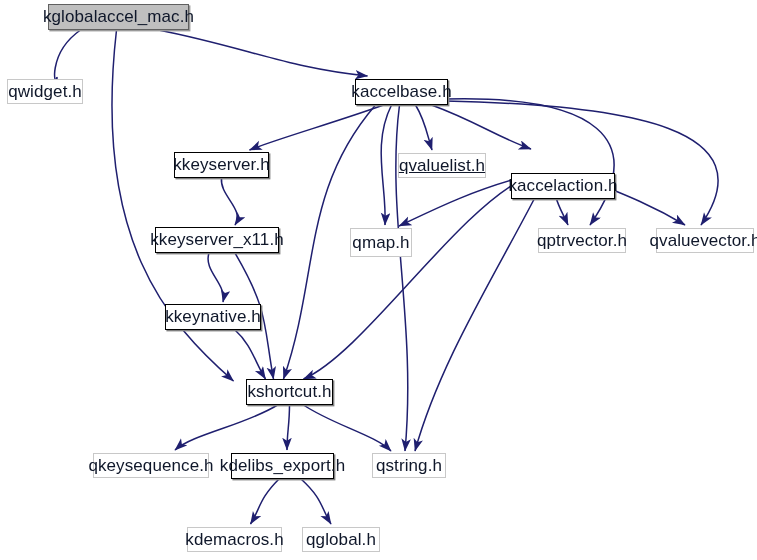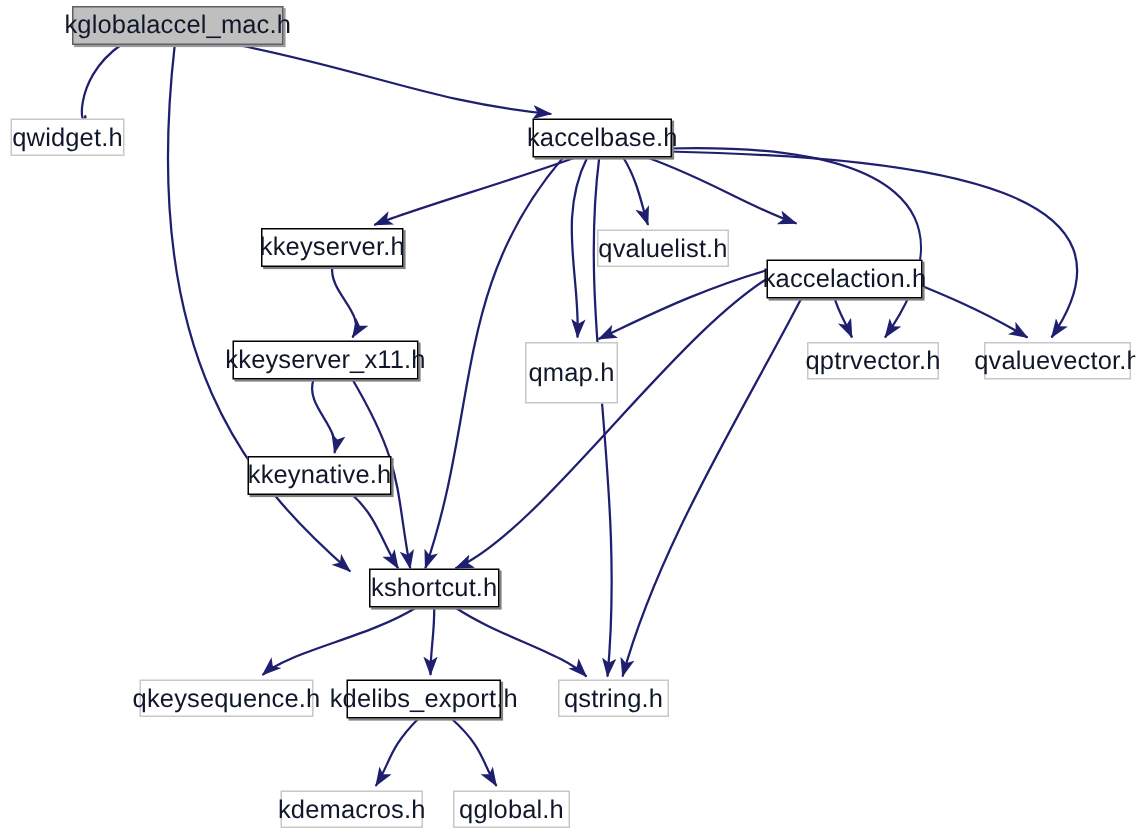--- a/index.html
+++ b/index.html
@@ -100,33 +100,33 @@
   </div>
 
   <div class="node proj" style="left:355px; top:79px; width:93px; height:26px;">
     <span>kaccelbase.h</span>
   </div>
 
   <div class="node proj" style="left:174px; top:152px; width:95px; height:26px;">
     <span>kkeyserver.h</span>
   </div>
 
-  <div class="node ext" style="left:398px; top:153px; width:88px; height:25px;">
+  <div class="node ext" style="left:398px; top:153px; width:88px; height:25px;text-decoration:underline;">
     <span>qvaluelist.h</span>
   </div>
 
   <div class="node proj" style="left:511px; top:152px; width:104px; height:26px;margin-top:21px;">
     <span>kaccelaction.h</span>
   </div>
 
   <div class="node proj" style="left:155px; top:227px; width:124px; height:26px;">
     <span>kkeyserver_x11.h</span>
   </div>
 
-  <div class="node ext" style="left:350px; top:228px; width:62px; height:41px;">
+  <div class="node ext" style="left:350px; top:228px; width:62px; height:29px;">
     <span>qmap.h</span>
   </div>
 
   <div class="node ext" style="left:538px; top:228px; width:88px; height:25px;">
     <span>qptrvector.h</span>
   </div>
 
   <div class="node ext" style="left:656px; top:228px; width:98px; height:25px;">
     <span>qvaluevector.h</span>
   </div>

